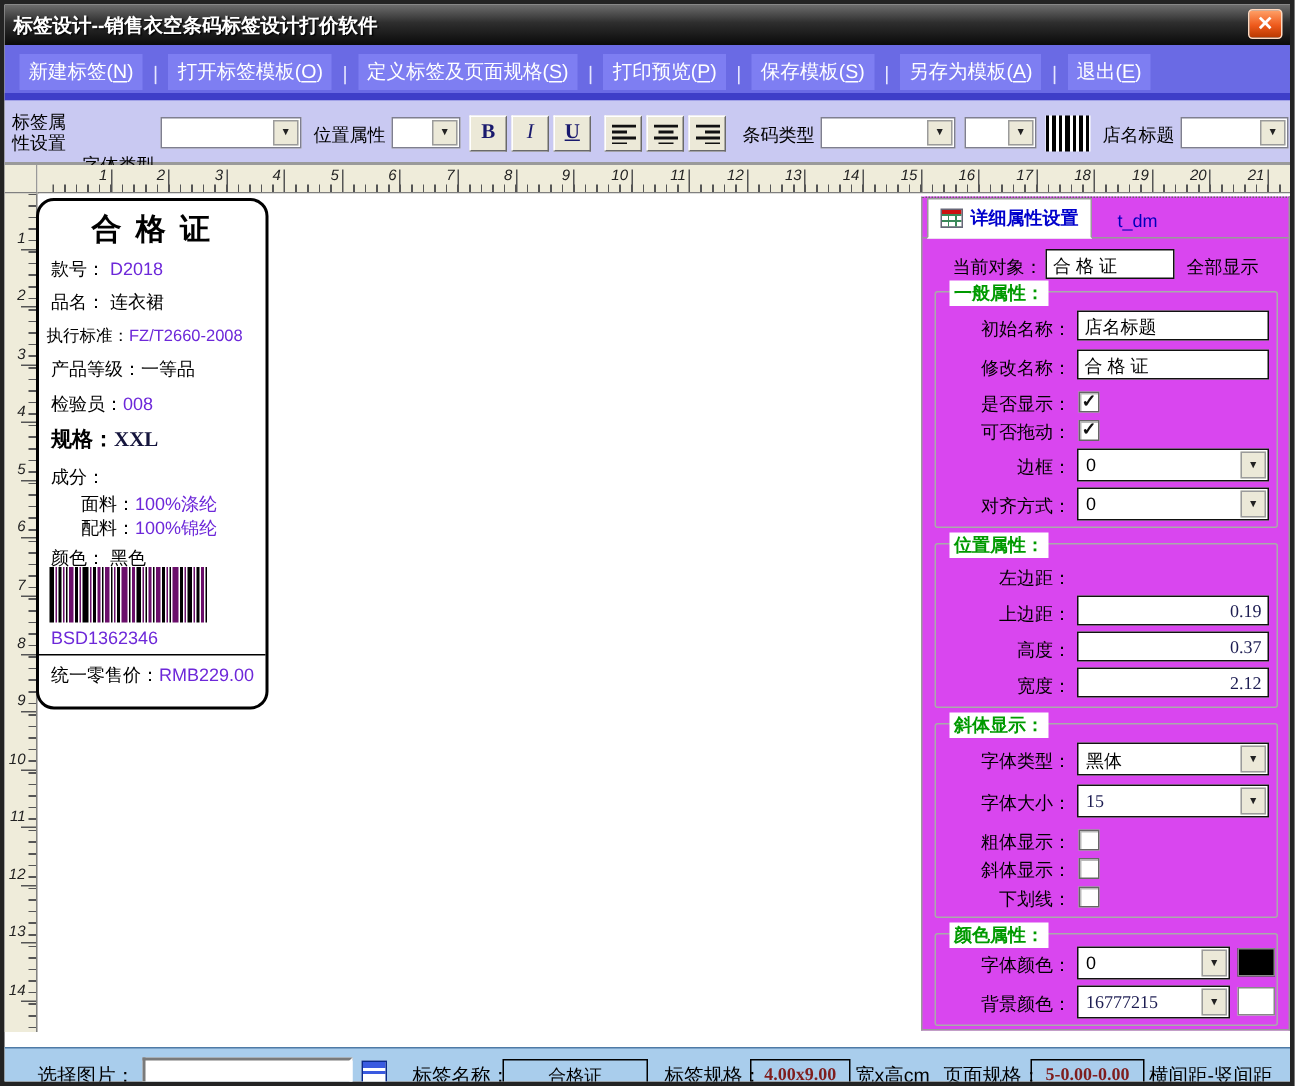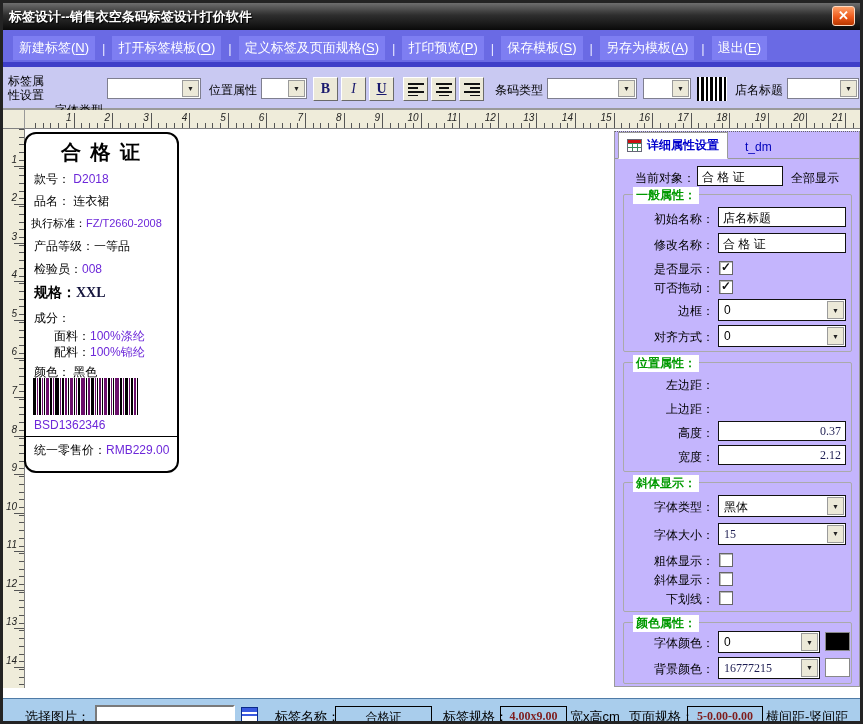--- a/index.html
+++ b/index.html
@@ -70,21 +70,21 @@
   .lr-small { font-size:11px; left:5px; }
   .lr-indent { left:28px; }
   .lr-size { font-size:14px; font-weight:bold; }
   .vser { font-family:Liberation Sans, sans-serif; color:#6d28d9; }
   .vser-b { font-family:"Liberation Serif", serif; color:#15153d; font-weight:bold; }
   .bc { position:absolute; left:7px; top:244px; height:37px; display:flex; }
   .bc i { display:block; height:100%; margin-right:1px; }
   .label-hr { position:absolute; left:0; right:0; top:302px; border-top:1px solid #000; }
 
   
-  .panel { position:absolute; left:611px; top:128px; width:246px; height:556px; background:#c4b5fd;
+  .panel { position:absolute; left:611px; top:128px; width:246px; height:556px; background:#d946ef;
            border:1px solid #9a9a9a; border-top:1px dotted #666; font-size:12px; }
   .tabbar { position:absolute; left:0; top:0; right:0; height:27px; border-bottom:1px solid #9a9a9a; }
   .tab-active { position:absolute; left:3px; top:0; height:27px; background:#fff;
     border:1px solid #9a9a9a; border-bottom:1px solid #fff; display:flex; align-items:center;
     gap:5px; padding:0 8px; color:#0000cc; font-weight:bold; cursor:pointer; }
   .tab-idle { position:absolute; left:112px; top:3px; height:23px; padding:0 18px;
     display:flex; align-items:center; color:#0000bb; cursor:pointer; }
   .sheet-icon { width:15px; height:13px; border:1px solid #667; background-color:#fff;
     background-image:linear-gradient(#cc1111 0 3px, transparent 3px),
       repeating-linear-gradient(to bottom, transparent 0 3px, #3a8a5a 3px 4px),
@@ -364,20 +364,21 @@
       <span class="p-rlabel" style="left:2px; top:108px;">边框：</span>
       <div class="p-combo" style="left:94px; top:104px; width:128px;">0</div>
       <span class="p-rlabel" style="left:2px; top:134px;">对齐方式：</span>
       <div class="p-combo" style="left:94px; top:130px; width:128px;">0</div>
     </div>
 
     <div class="group" style="top:230px; height:110px;">
       <span class="group-legend">位置属性：</span>
       <span class="p-rlabel" style="left:2px; top:14px;">左边距：</span>
       <span class="p-rlabel" style="left:2px; top:38px;">上边距：</span>
+      <div class="p-field num" style="left:94px; top:34px; width:128px;">0.19</div>
       <span class="p-rlabel" style="left:2px; top:62px;">高度：</span>
       <div class="p-field num" style="left:94px; top:58px; width:128px;">0.37</div>
       <span class="p-rlabel" style="left:2px; top:86px;">宽度：</span>
       <div class="p-field num" style="left:94px; top:82px; width:128px;">2.12</div>
     </div>
 
     <div class="group" style="top:350px; height:130px;">
       <span class="group-legend">斜体显示：</span>
       <span class="p-rlabel" style="left:2px; top:16px;">字体类型：</span>
       <div class="p-combo" style="left:94px; top:12px; width:128px;">黑体</div>

